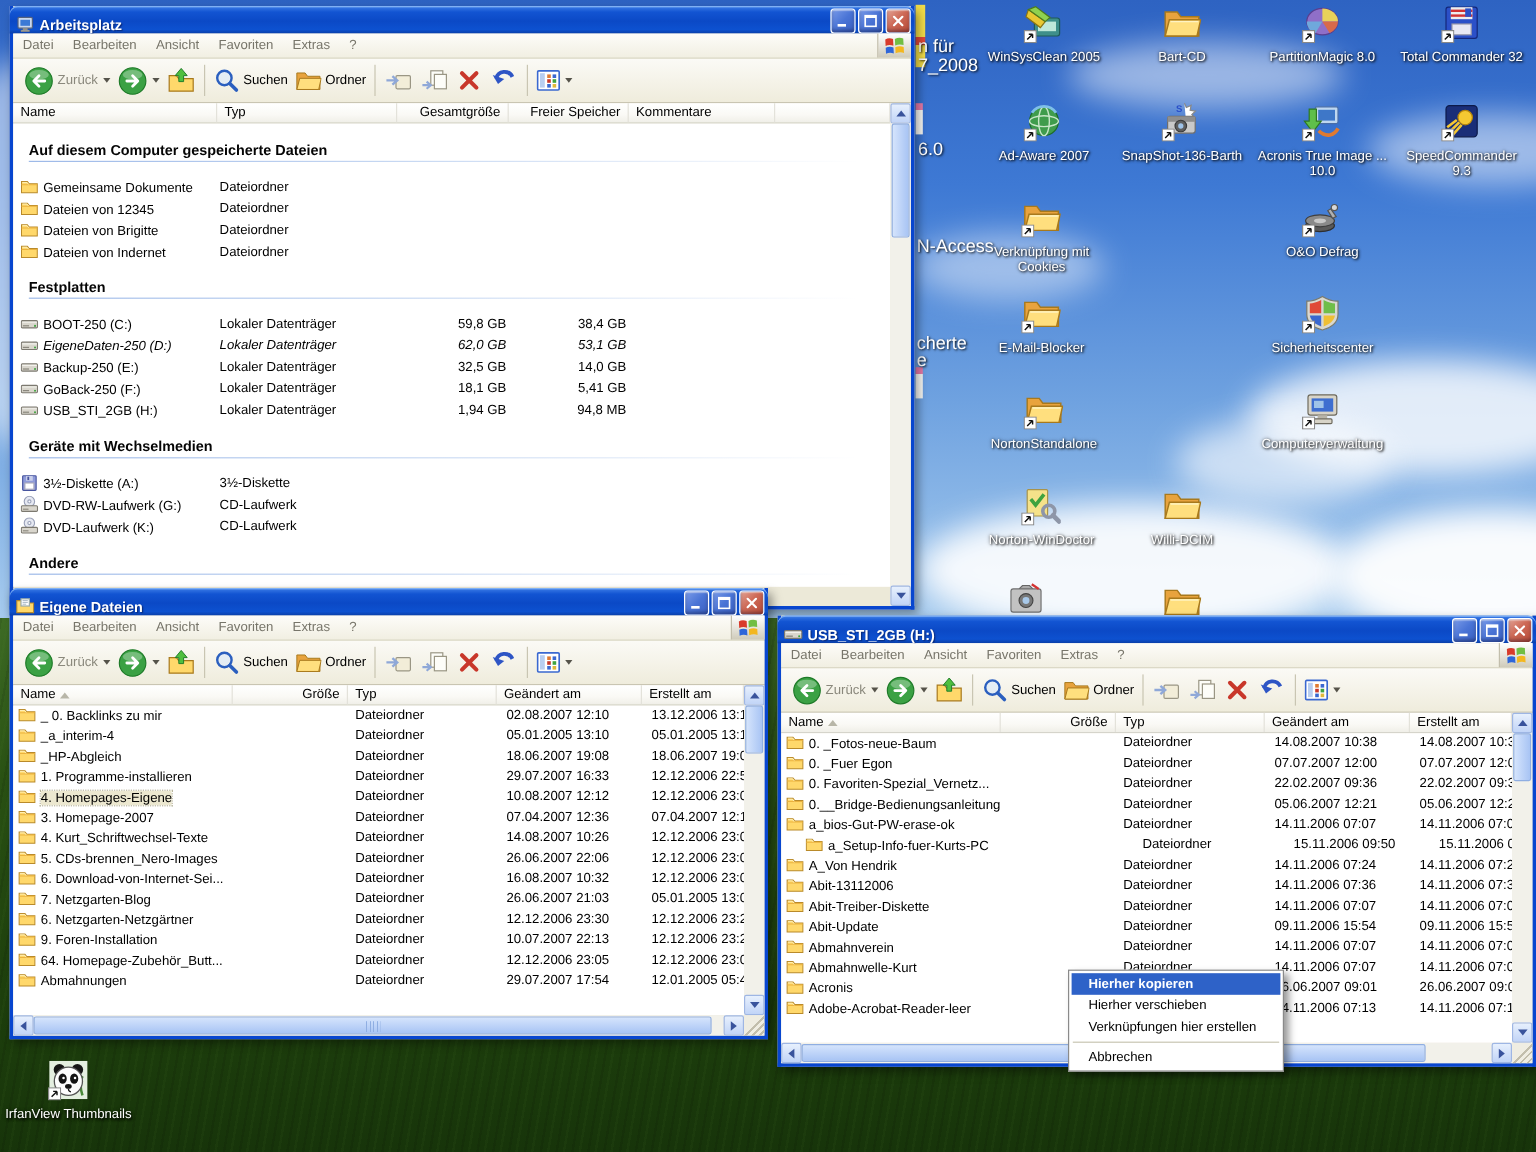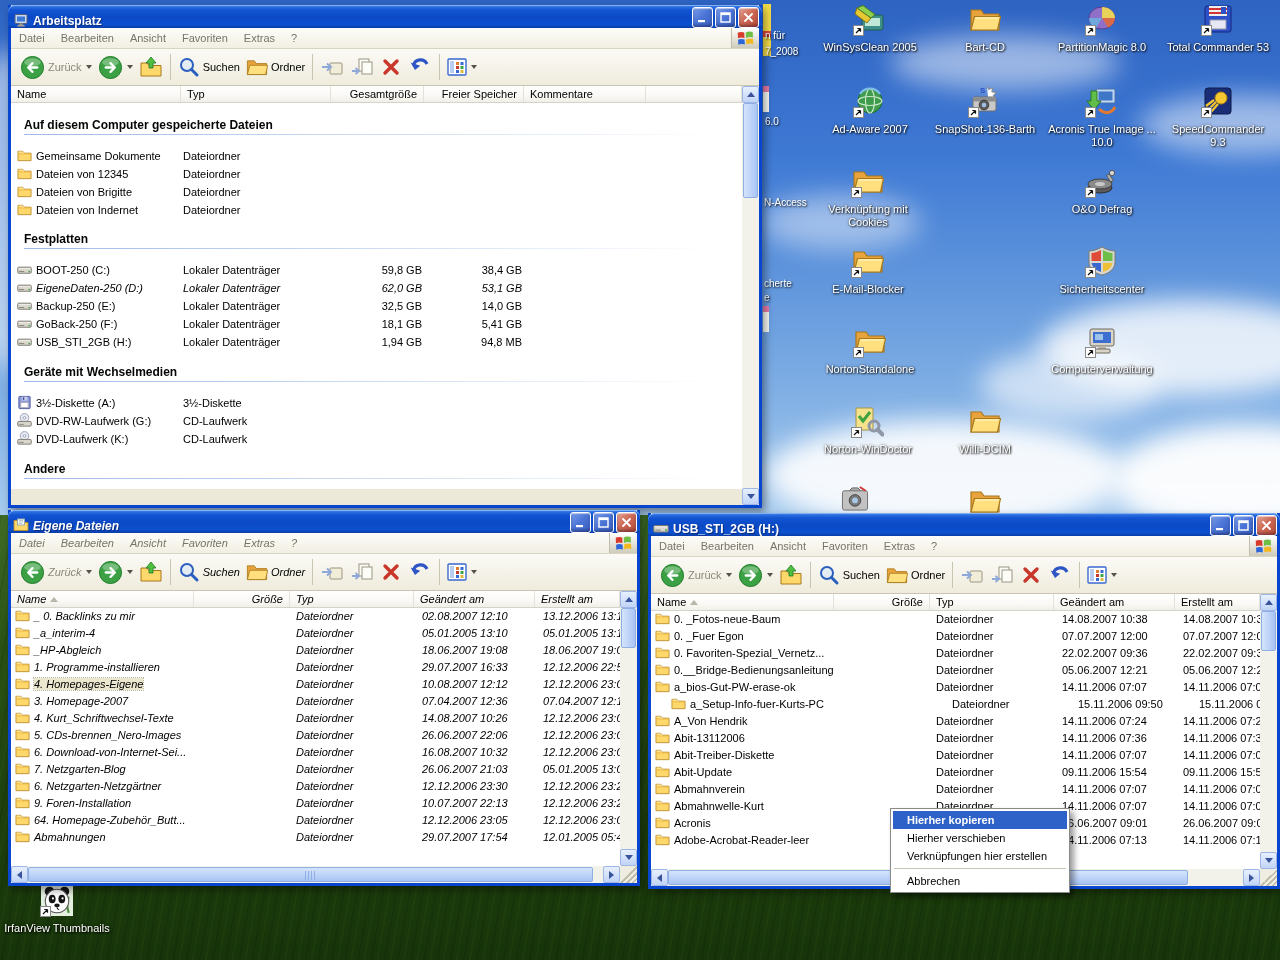--- a/index.html
+++ b/index.html
@@ -12,21 +12,21 @@
   #grass{position:absolute;left:0;top:515px;right:0;bottom:0;
        background:linear-gradient(180deg,#3E6C25 0%,#2A5214 30%,#1E400D 70%,#17340A 100%);}
   #grass::before{content:"";position:absolute;inset:0;opacity:.25;
        background:repeating-linear-gradient(100deg,rgba(0,0,0,.35) 0 2px,transparent 2px 6px,rgba(90,140,50,.25) 6px 8px,transparent 8px 13px);}
   
   .dicon{position:absolute;width:110px;z-index:1;text-align:center;cursor:default;}
   .iwrap{position:relative;display:inline-block;line-height:0;}
   .sc-overlay{position:absolute;left:-1px;bottom:-1px;line-height:0;}
   .dilabel{margin-top:2px;font-size:11px;line-height:13px;color:#FFF;
        text-shadow:1px 1px 2px rgba(0,0,0,.95),0 0 3px rgba(0,0,0,.6);}
-  .plabel{position:absolute;z-index:1;font-size:10px;color:#FFF;white-space:nowrap;
+  .plabel{position:absolute;z-index:1;font-size:15px;color:#FFF;white-space:nowrap;
        text-shadow:1px 1px 2px rgba(0,0,0,.95);}
   .fragment{position:absolute;z-index:1;}
   
   .win{position:absolute;z-index:5;border:3px solid #0846CF;border-top:none;
        background:#ECE9D8;box-shadow:3px 4px 8px rgba(0,0,0,.4);box-sizing:content-box;}
   .titlebar{position:absolute;top:0;left:-3px;right:-3px;height:23px;border-radius:7px 7px 0 0;
        background:linear-gradient(180deg,#5A96EE 0%,#2E6FE0 8%,#1254D2 22%,#0B49C6 55%,#0D51D0 85%,#0A3EA8 100%);
        box-shadow:inset 0 1px 0 #7FB0F4;display:flex;align-items:flex-end;padding-left:5px;box-sizing:border-box;}
   .title-icon{display:inline-flex;margin-right:4px;line-height:0;}
   .title-text{font-size:12px;font-weight:bold;color:#FFF;text-shadow:1px 1px 1px #0A2A7A;
@@ -145,21 +145,21 @@
       <div class="dicon" style="left: 1163px; top: 3px;"><span class="iwrap"><svg width="32" height="32" viewBox="0 0 32 32">
             <rect x="3" y="3" width="26" height="26" rx="2" fill="#2B50C8" stroke="#14277A"></rect>
             <rect x="7" y="3" width="18" height="10" fill="#EEEEEE"></rect>
             <rect x="7" y="5" width="18" height="2" fill="#D23333"></rect>
             <rect x="7" y="9" width="18" height="2" fill="#D23333"></rect>
             <rect x="19" y="4" width="5" height="7" fill="#2B50C8"></rect>
             <rect x="8" y="17" width="16" height="9" fill="#E8E8F4" stroke="#9999AA"></rect>
           </svg><span class="sc-overlay"><svg width="11" height="11" viewBox="0 0 11 11">
               <rect x="0.5" y="0.5" width="10" height="10" fill="#FFF" stroke="#888"></rect>
               <path d="M3,8 L7.5,3.5 M7.5,3.5 v3.2 M7.5,3.5 h-3.2" stroke="#111" stroke-width="1.2" fill="none"></path>
-            </svg></span></span><div class="dilabel">Total Commander 53</div></div>
+            </svg></span></span><div class="dilabel">Total Commander 32</div></div>
       <div class="dicon" style="left: 815px; top: 85px;"><span class="iwrap"><svg width="32" height="32" viewBox="0 0 32 32">
             <circle cx="16" cy="16" r="12" fill="#3F9C4C" stroke="#1E6B2A"></circle>
             <ellipse cx="16" cy="16" rx="12" ry="4.5" fill="none" stroke="#C8E6C8" stroke-width="1.2"></ellipse>
             <ellipse cx="16" cy="16" rx="4.5" ry="12" fill="none" stroke="#C8E6C8" stroke-width="1.2"></ellipse>
             <path d="M6,9 a12,12 0 0 1 20,0" fill="none" stroke="#7EC0E8" stroke-width="2.2"></path>
           </svg><span class="sc-overlay"><svg width="11" height="11" viewBox="0 0 11 11">
               <rect x="0.5" y="0.5" width="10" height="10" fill="#FFF" stroke="#888"></rect>
               <path d="M3,8 L7.5,3.5 M7.5,3.5 v3.2 M7.5,3.5 h-3.2" stroke="#111" stroke-width="1.2" fill="none"></path>
             </svg></span></span><div class="dilabel">Ad-Aware 2007</div></div>
       <div class="dicon" style="left: 930px; top: 85px;"><span class="iwrap"><svg width="32" height="32" viewBox="0 0 32 32">
@@ -576,21 +576,21 @@
         <div class="vscroll" style="bottom: 0px;">
           <span class="sbtn" style="top: 0px;">
             <span class="arr up"></span>
           </span>
           <span class="vthumb" style="top: 17px; height: 95px;"></span>
           <span class="sbtn" style="bottom: 0px;">
             <span class="arr down"></span>
           </span>
         </div>
       </div>
-      <div class="win" style="left: 8px; top: 510px; width: 626px; height: 373px; font-style: italic;">
+      <div class="win" style="left: 8px; top: 490px; width: 626px; height: 373px;">
         <div class="titlebar">
           <span class="title-icon">
             <svg width="16" height="16" viewBox="0 0 16 16">
               <path d="M1,13.5 V3.5 h5.2 l1.6,2 H15 v8 z" fill="#FFD86B" stroke="#B98A2A" stroke-width="0.9"></path>
               <rect x="4.5" y="2" width="7" height="6" fill="#FFF" stroke="#9AA"></rect>
               <path d="M5.8,3.5 h4.4 M5.8,5 h4.4 M5.8,6.5 h3" stroke="#9AB" stroke-width="0.7"></path>
             </svg>
           </span>
           <span class="title-text">Eigene Dateien</span>
           <span class="cbtn">

